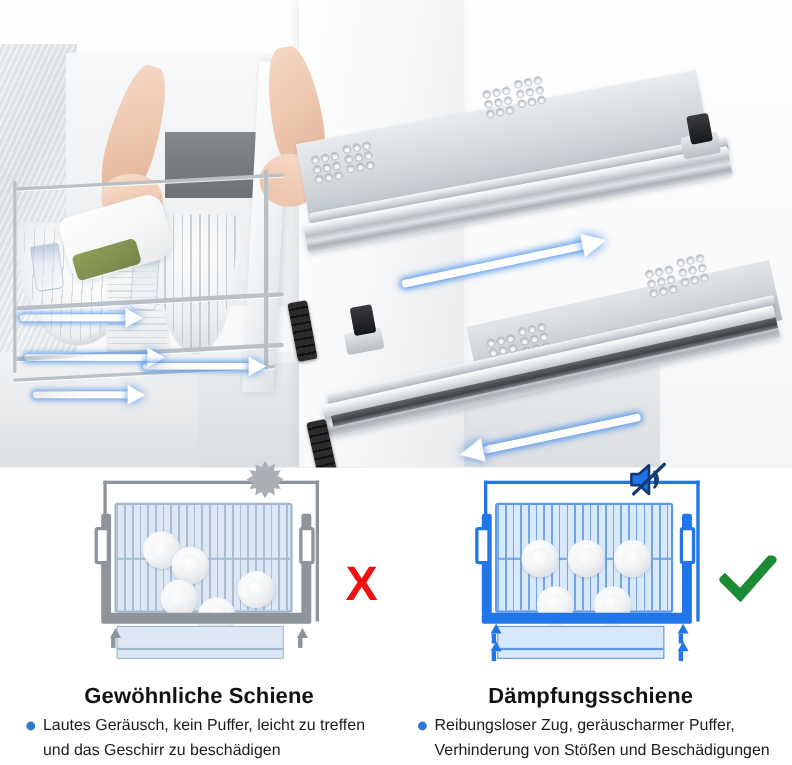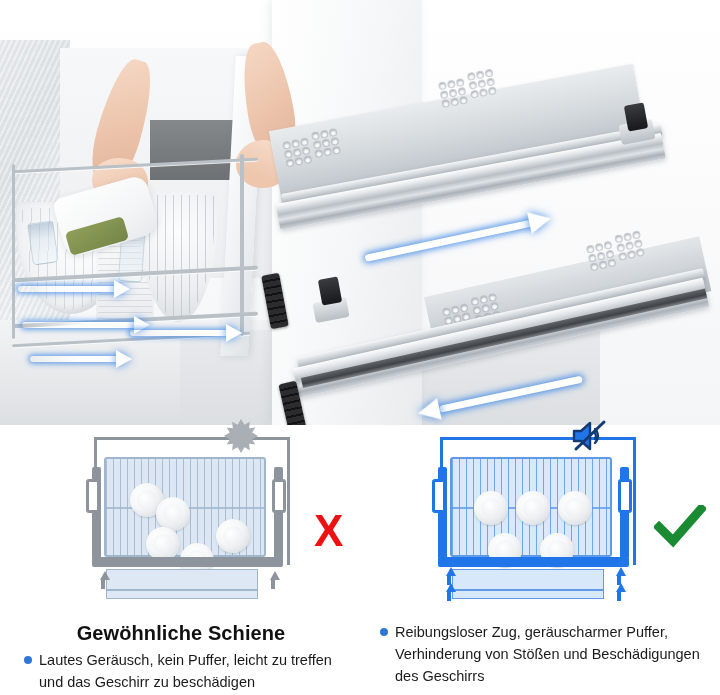--- a/index.html
+++ b/index.html
@@ -584,20 +584,21 @@
 
   <div class="captions">
     <div class="col col-left">
       <div class="cap-title">Gewöhnliche Schiene</div>
       <div class="bullet-row">
         <span class="dot"></span>
         <span class="bullet-text">Lautes Geräusch, kein Puffer, leicht zu treffen und das Geschirr zu beschädigen</span>
       </div>
     </div>
     <div class="col col-right">
+      <div class="cap-title">Dämpfungsschiene</div>
       <div class="bullet-row">
         <span class="dot"></span>
         <span class="bullet-text">Reibungsloser Zug, geräuscharmer Puffer, Verhinderung von Stößen und Beschädigungen des Geschirrs</span>
       </div>
     </div>
   </div>
 
 </div>
 
 </body></html>

